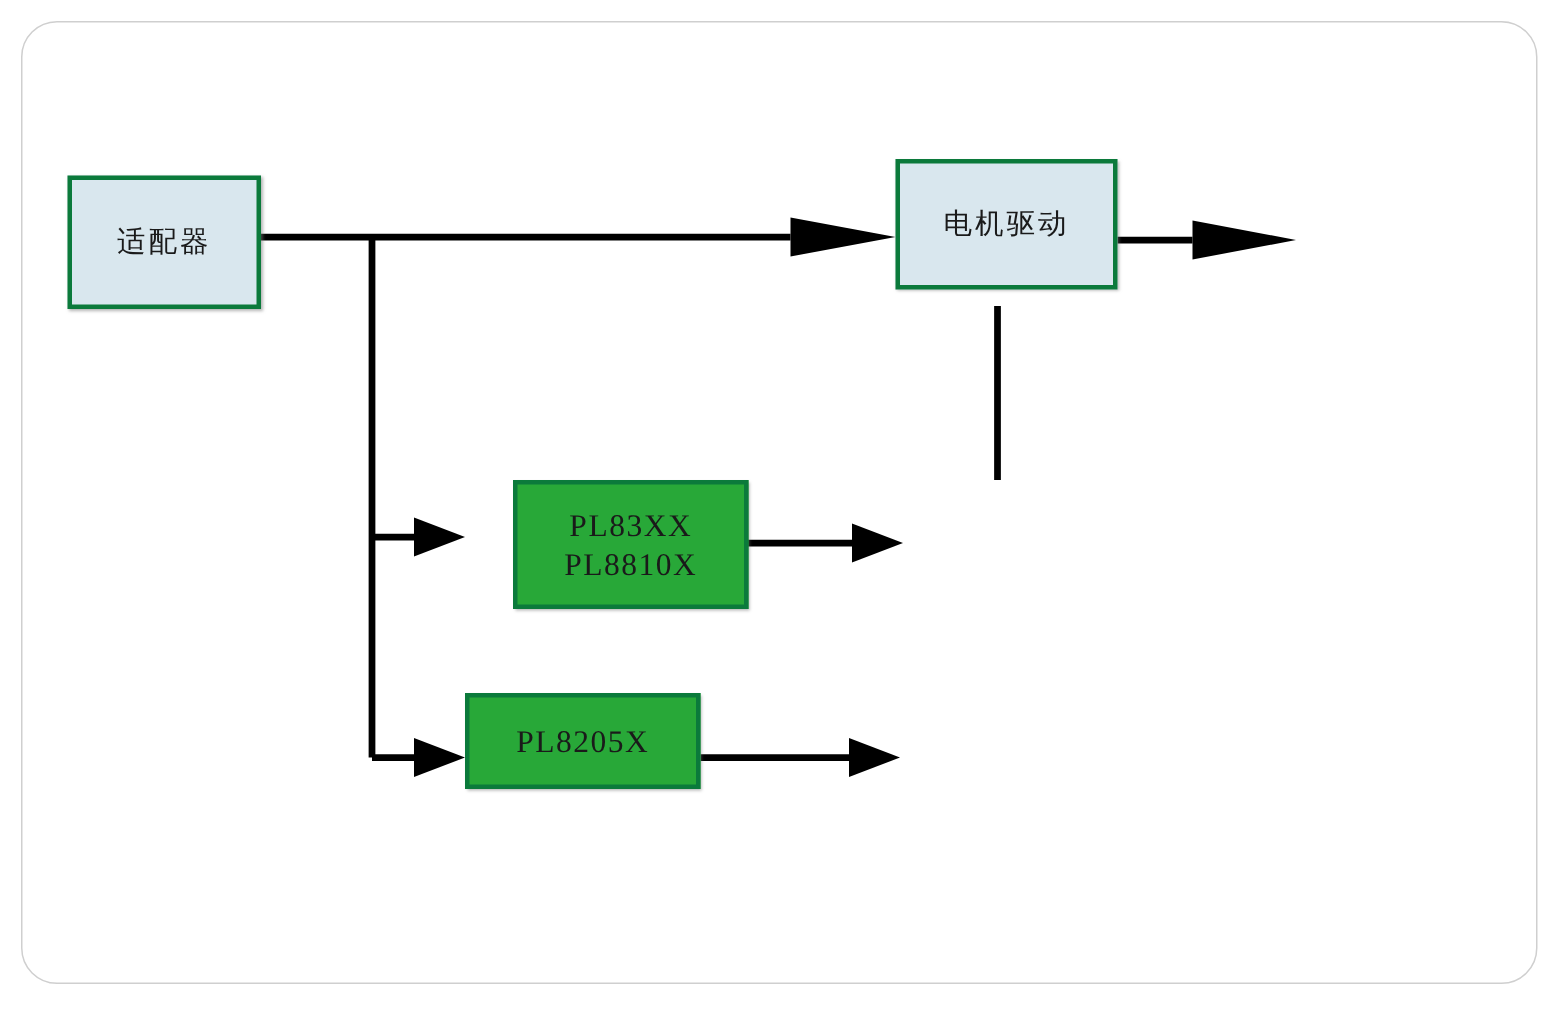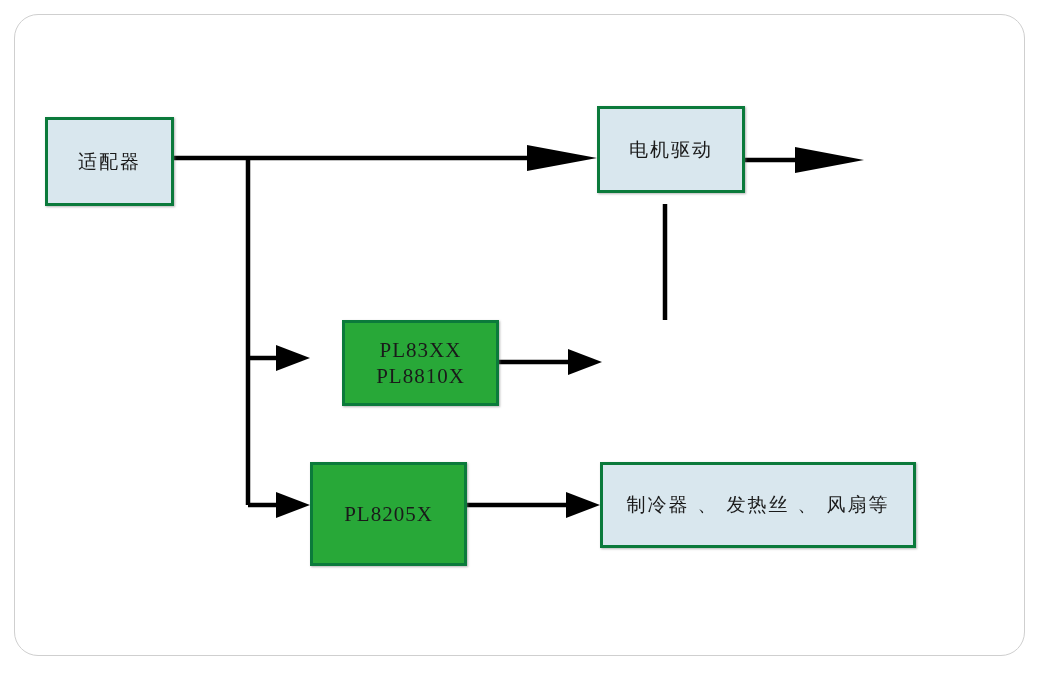--- a/index.html
+++ b/index.html
@@ -77,21 +77,21 @@
     font-size: 18px;
     letter-spacing: 1px;
   }
 
   
   #node-adapter       { left: 45px;  top: 117px; width: 129px; height: 89px; }
   #node-motor-driver  { left: 597px; top: 106px; width: 148px; height: 87px; }
   #node-motor         { left: 864px; top: 117px; width: 137px; height: 87px; }
   #node-pl83xx        { left: 310px; top: 320px; width: 157px; height: 86px; margin-left: 32px; }
   #node-mcu           { left: 602px; top: 320px; width: 129px; height: 88px; }
-  #node-pl8205x       { left: 310px; top: 462px; width: 157px; height: 104px; }
+  #node-pl8205x       { left: 310px; top: 462px; width: 157px; height: 64px; }
   #node-loads         { left: 600px; top: 462px; width: 316px; height: 86px; }
 </style>
 </head>
 <body>
 
 <div id="canvas">
 
   <div class="frame"></div>
 
   <svg class="wires" viewBox="0 0 1042 677" xmlns="http://www.w3.org/2000/svg">
@@ -147,17 +147,14 @@
   <div class="node green" id="node-pl83xx">
     <span class="line mono-serif">PL83XX</span>
     <span class="line mono-serif">PL8810X</span>
   </div>
 
 
   <div class="node green" id="node-pl8205x">
     <span class="line mono-serif">PL8205X</span>
   </div>
 
-  <div class="node blue" id="node-loads">
-    <span class="line cn">制冷器 、 发热丝 、 风扇等</span>
-  </div>
 
 </div>
 
 </body></html>

